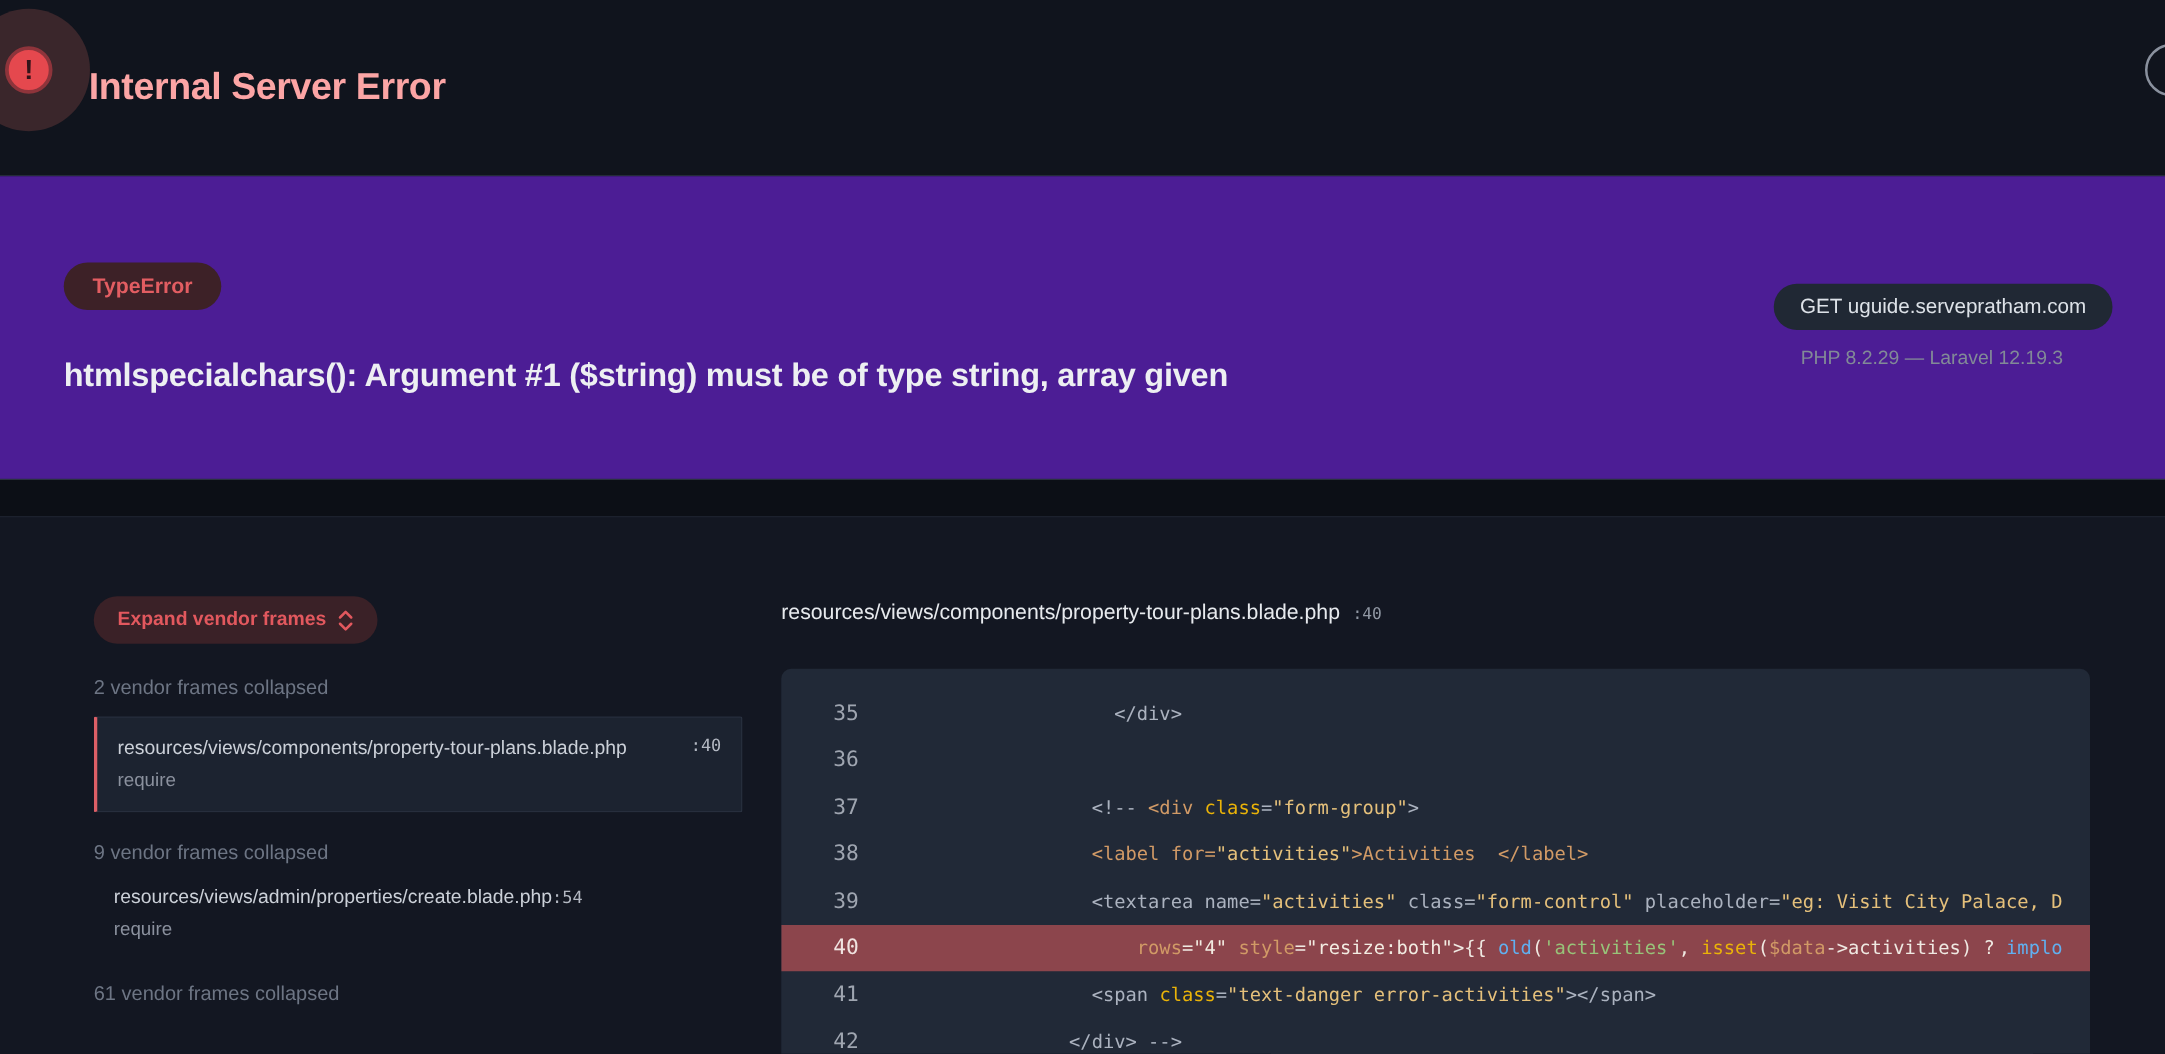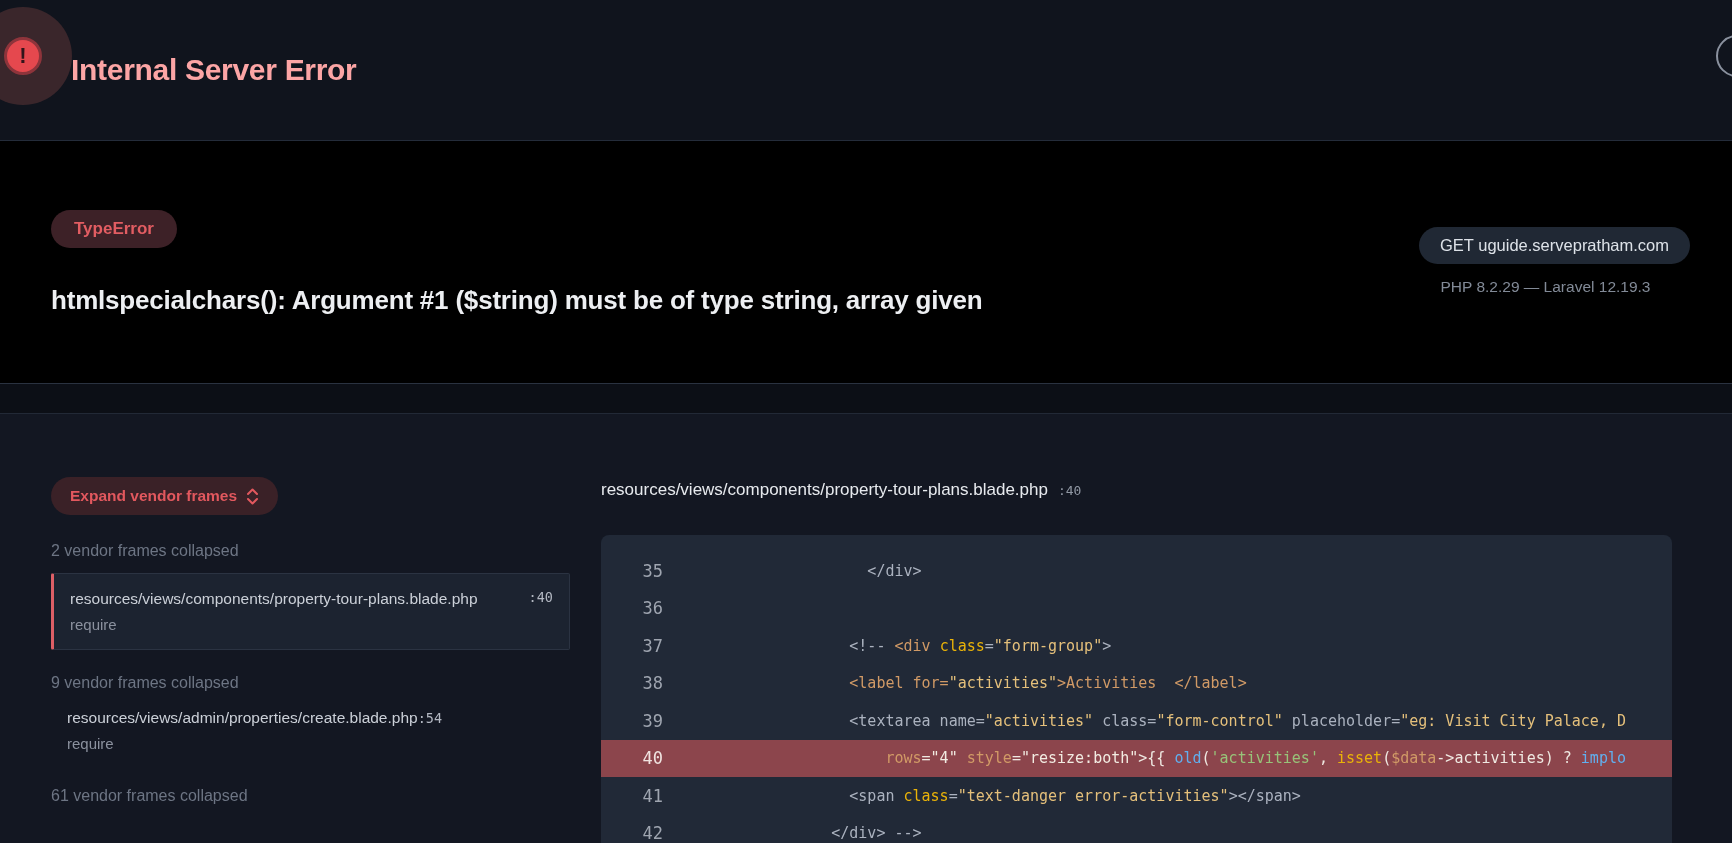--- a/index.html
+++ b/index.html
@@ -50,21 +50,21 @@
     position: absolute;
     right: -26px; top: 35px;
     width: 42px; height: 42px;
     border-radius: 50%;
     border: 2px solid #8a919e;
     background: transparent;
   }
 
   
   .summary {
-    background: #000000;
+    background: #4c1d95;
     border-bottom: 1px solid #2a3240;
     height: 243px;
     position: relative;
     padding: 69px 0 0 51px;
   }
   .type-badge {
     display: inline-block;
     background: #3d2127;
     color: #e25d62;
     font-size: 17px;
@@ -110,21 +110,21 @@
   }
 
   
   .content {
     display: flex;
     align-items: flex-start;
     background: #131722;
   }
   .stack-panel {
     width: 519px;
-    margin-left: 51px;
+    margin-left: 75px;
     padding-top: 63px;
     flex: none;
   }
   .expand-btn {
     display: inline-flex;
     align-items: center;
     gap: 9px;
     background: #3a2127;
     color: #e2585e;
     border: none;

